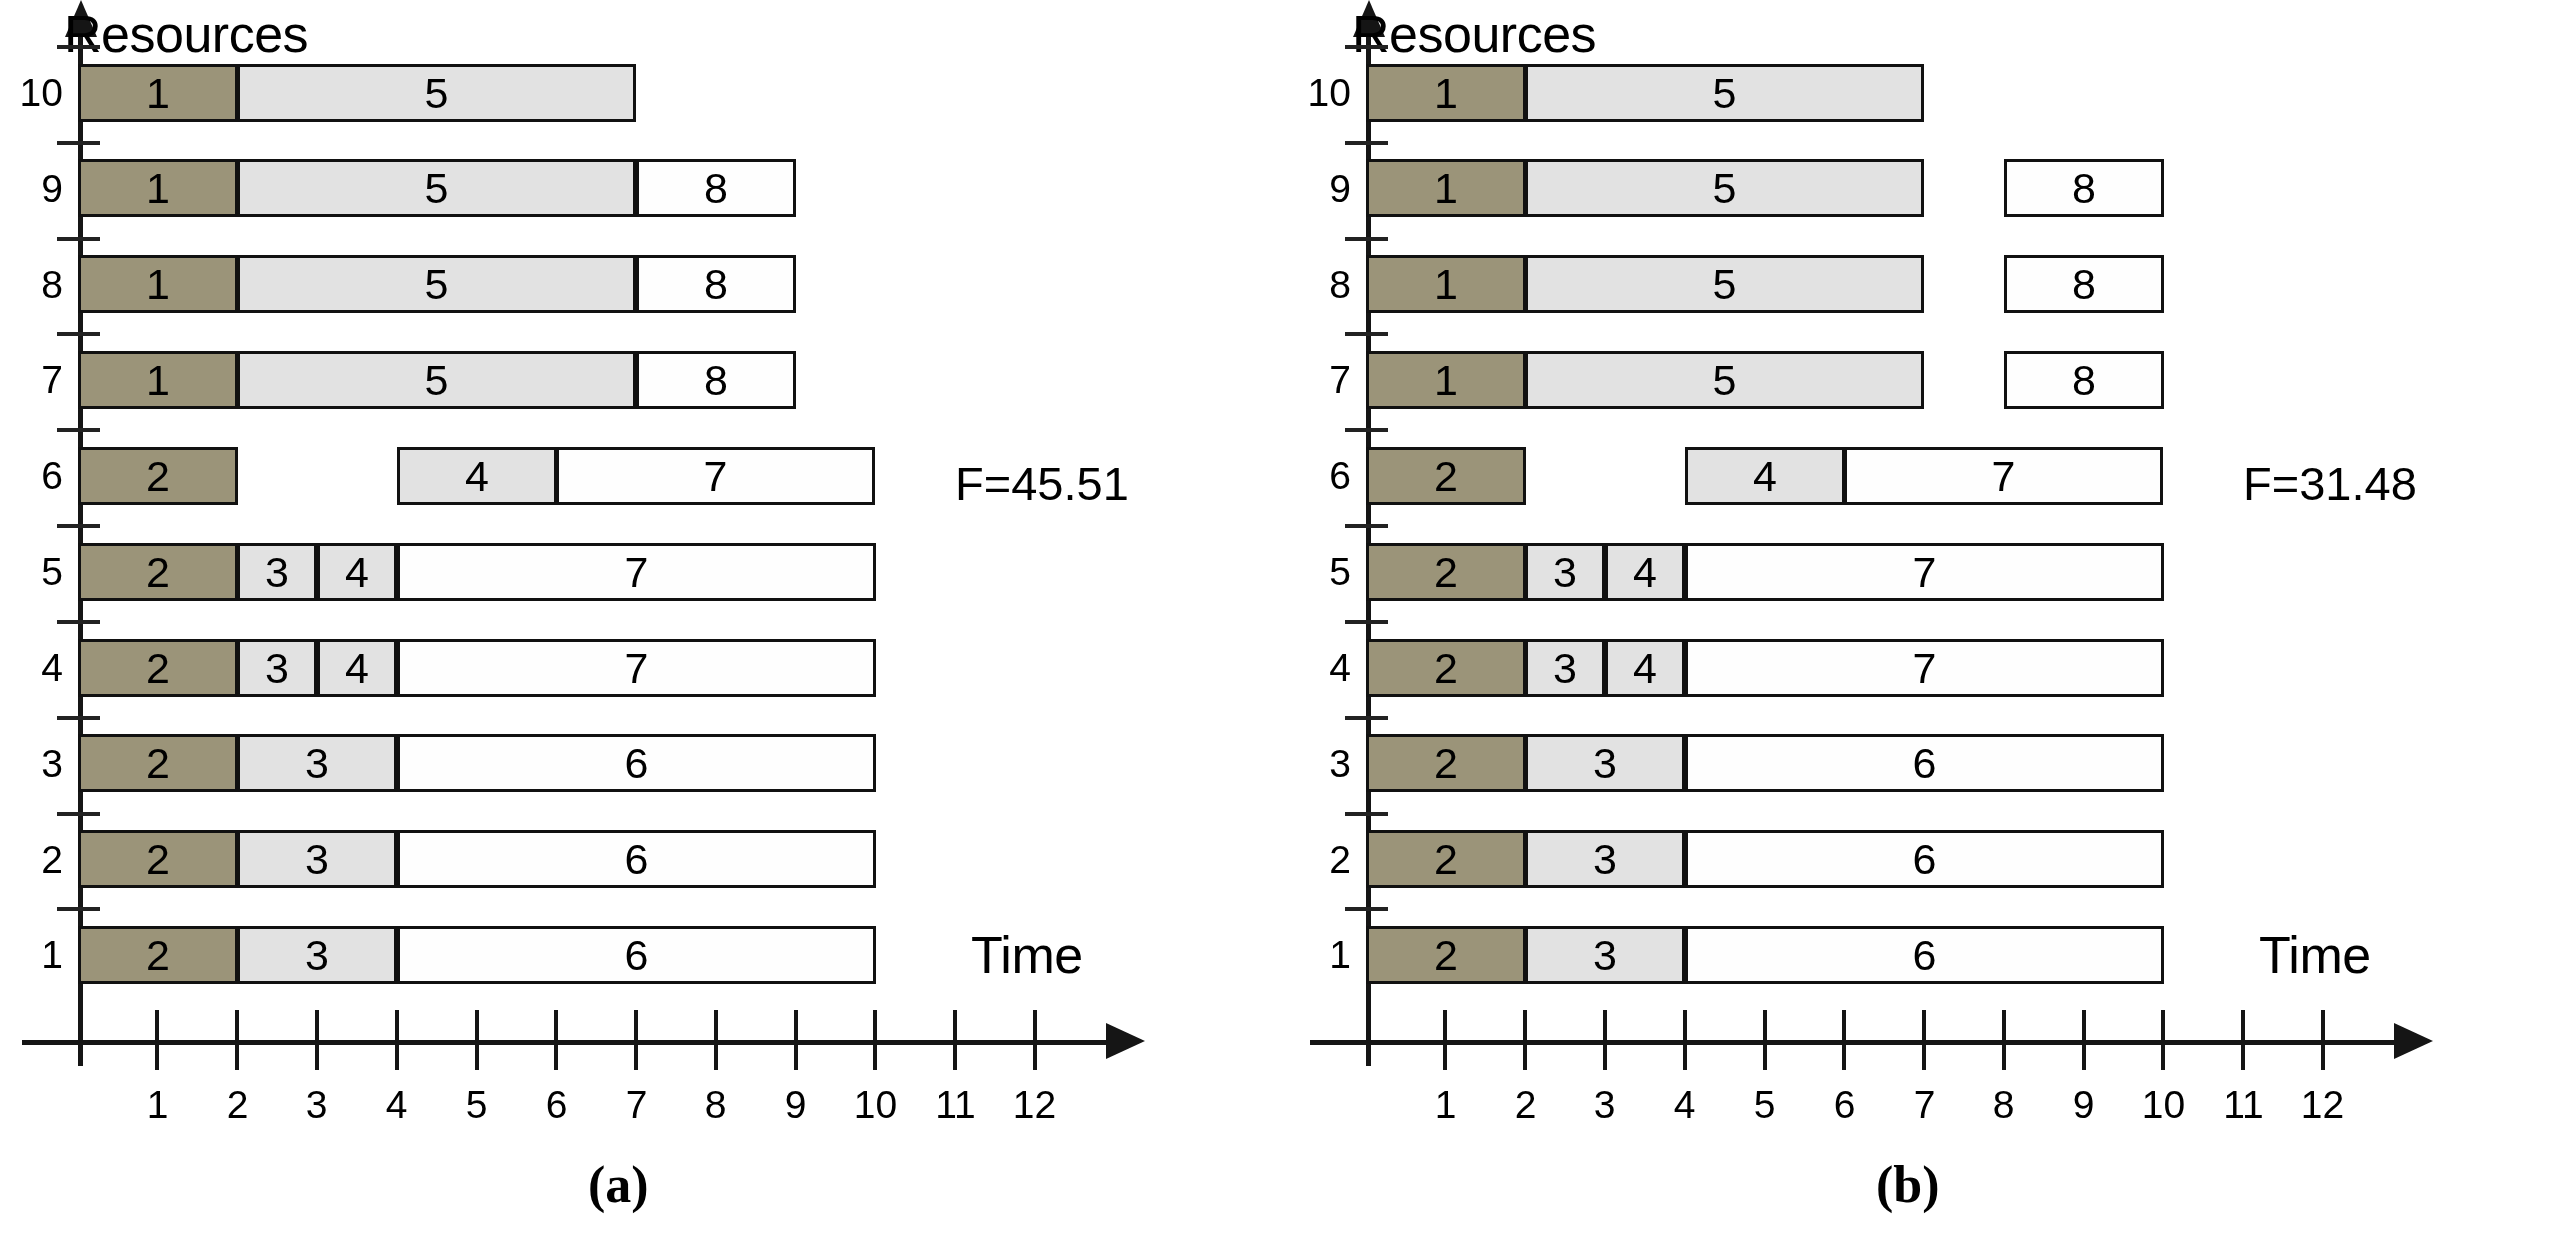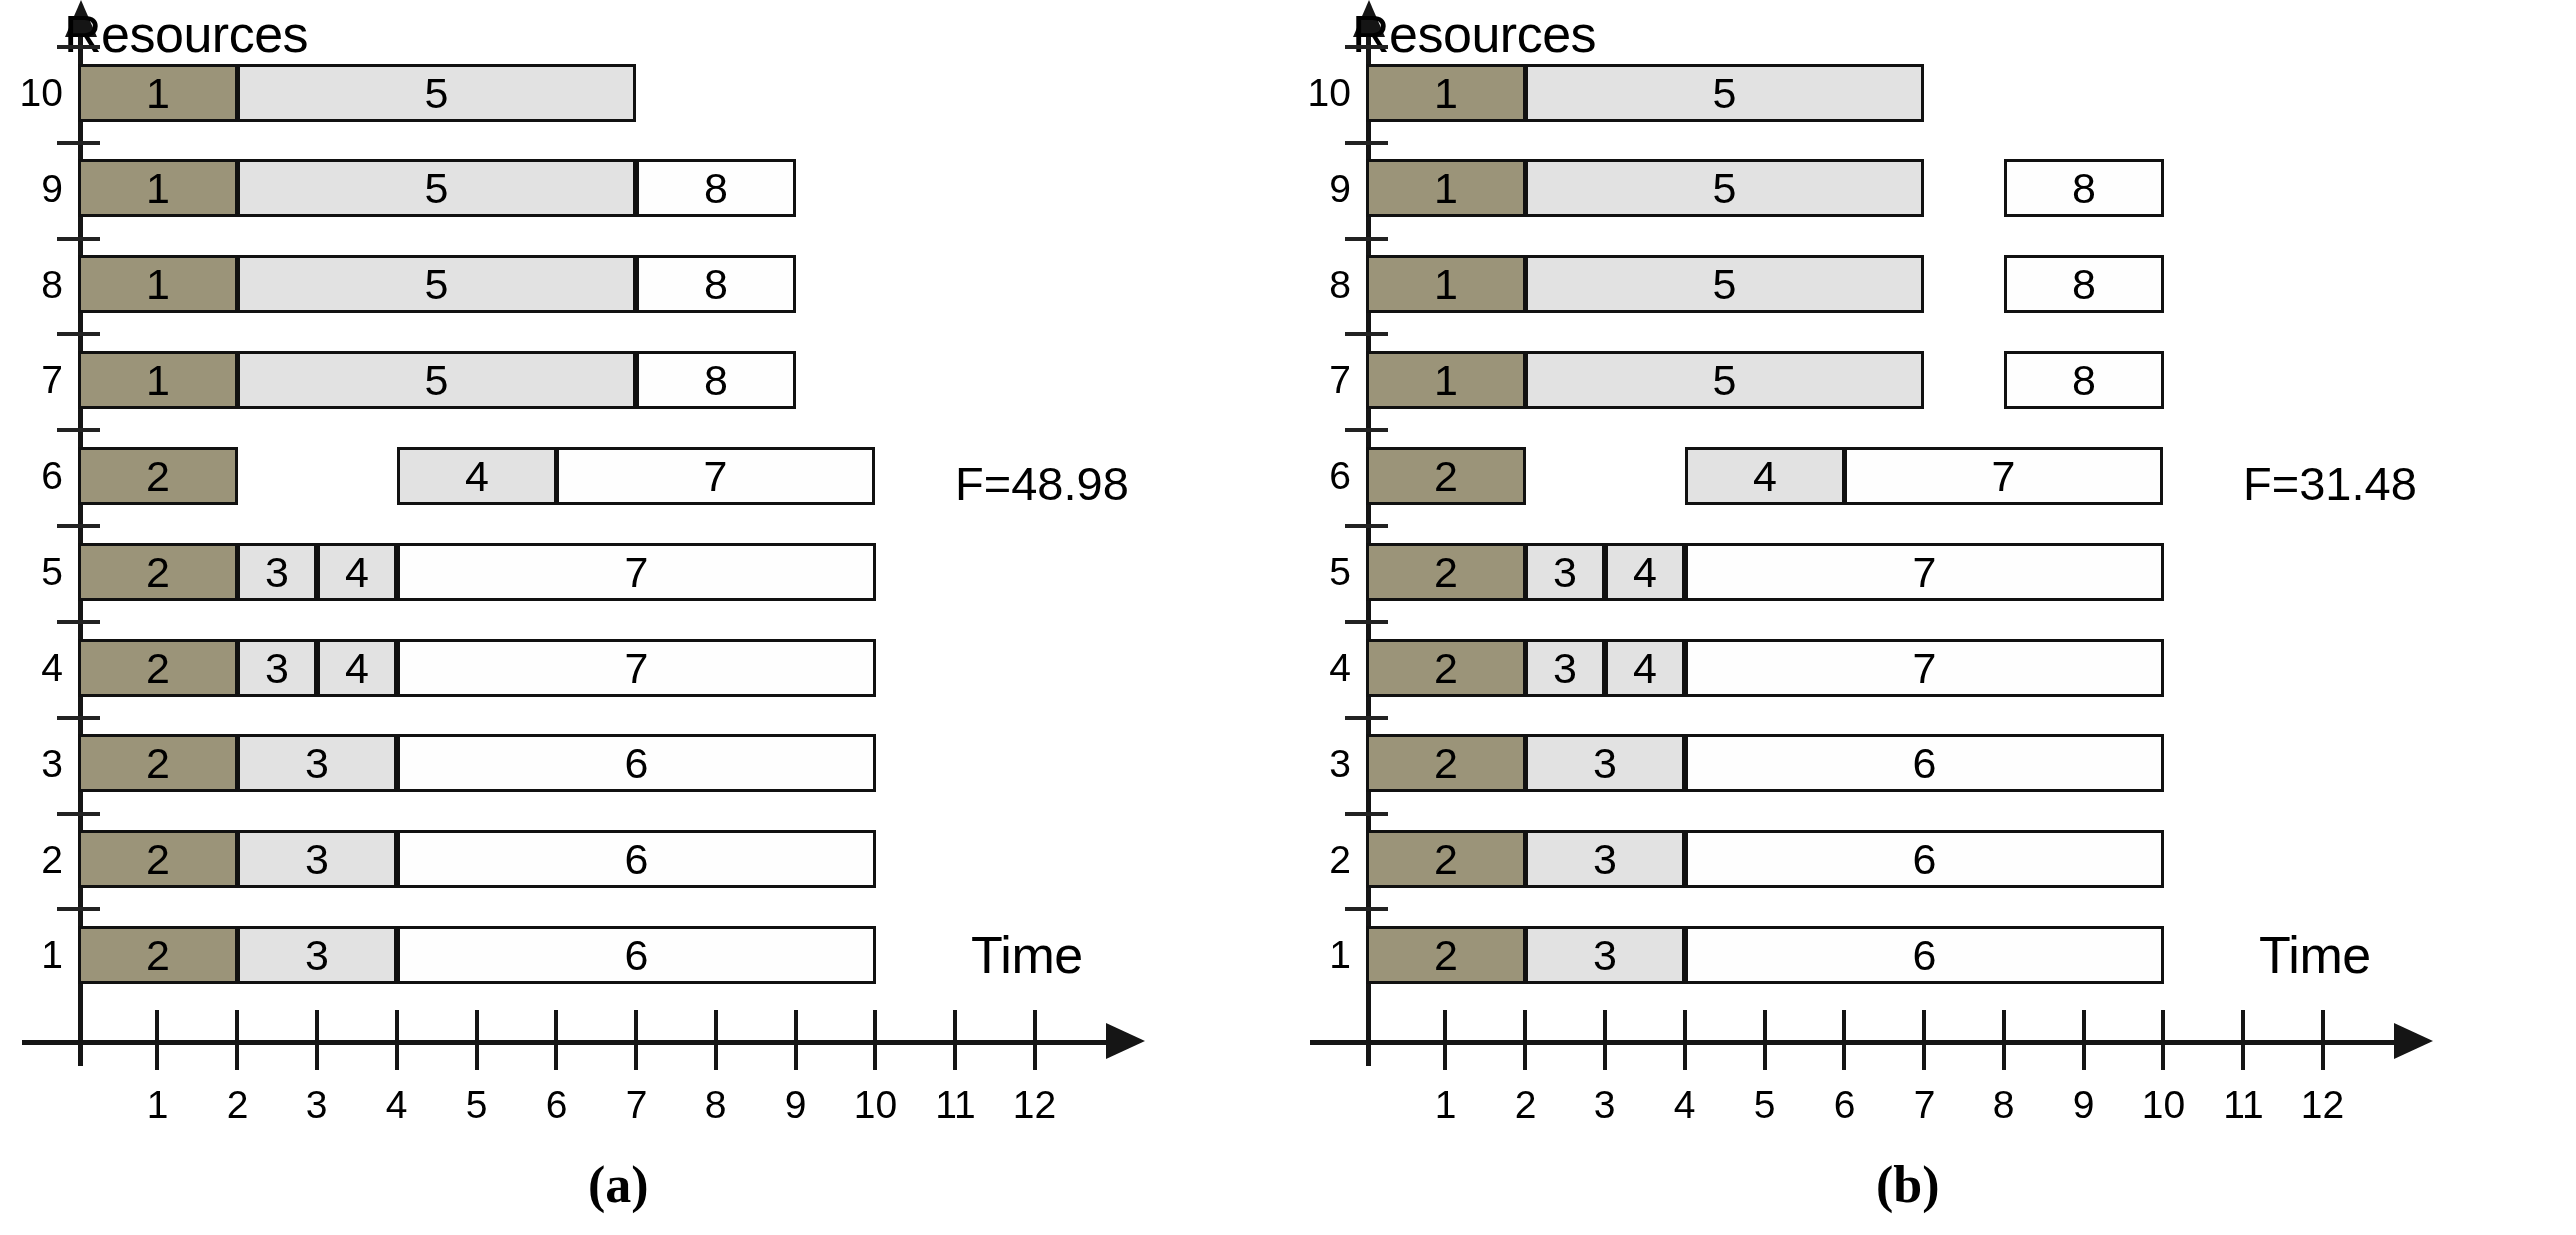--- a/index.html
+++ b/index.html
@@ -242,21 +242,21 @@
       </div>
       <div class="task t-dark" style="left:78px;top:926px;width:160px;height:58px;">
         <span>2</span>
       </div>
       <div class="task t-grey" style="left:237px;top:926px;width:160px;height:58px;">
         <span>3</span>
       </div>
       <div class="task t-white" style="left:397px;top:926px;width:479px;height:58px;">
         <span>6</span>
       </div>
-      <div class="fvalue" style="left:955px;top:460px;">F=48.98</div>
+      <div class="fvalue" style="left:955px;top:460px;">F=45.51</div>
       <div class="caption" style="left:588px;top:1159px;">(a)</div>
     </div>
   <div class="panel panel-b" id="panel-b">
       <div class="axis-v" style="left:78px;top:32px;height:1034px;"></div>
       <div class="arrow-up" style="left:65px;top:0px;"></div>
       <div class="axis-h" style="left:21.5px;top:1040px;width:1085px;"></div>
       <div class="arrow-right" style="left:1106px;top:1023px;"></div>
       <div class="axis-title" style="left:64px;top:7.5px;">Resources</div>
       <div class="axis-title" style="left:971px;top:929px;">Time</div>
       <div class="ytick" style="left:57px;top:45px;"></div>

